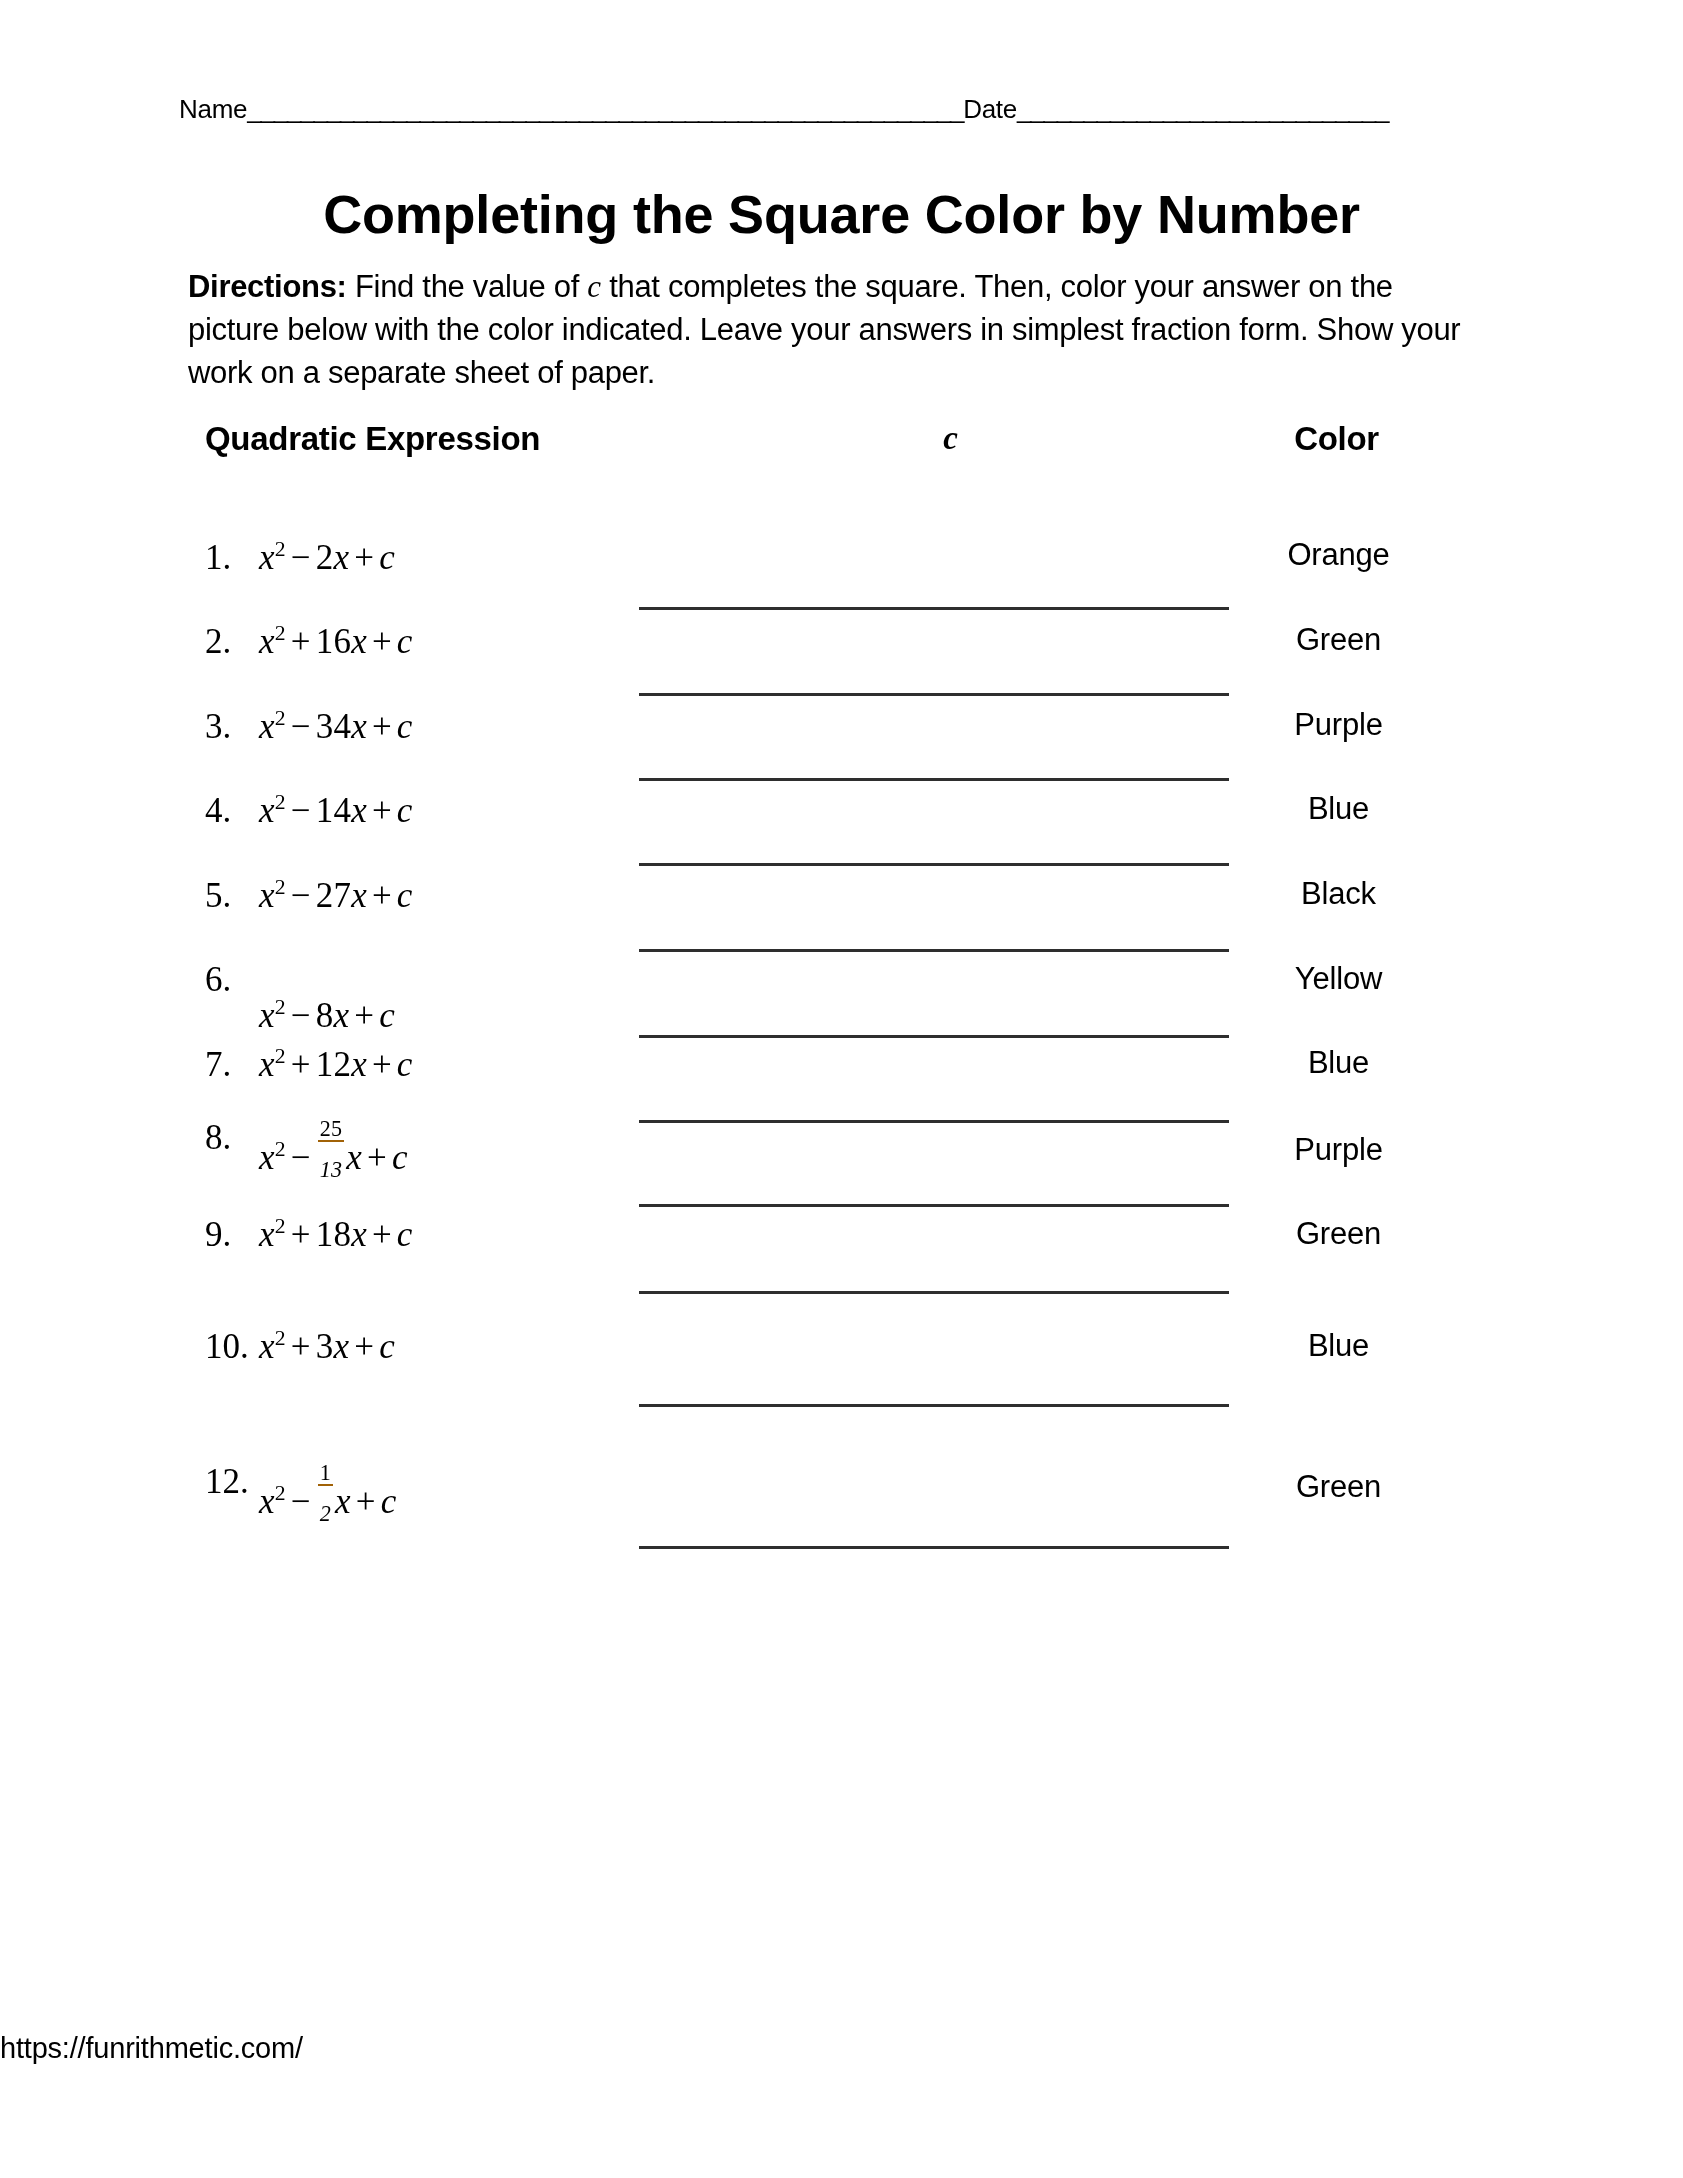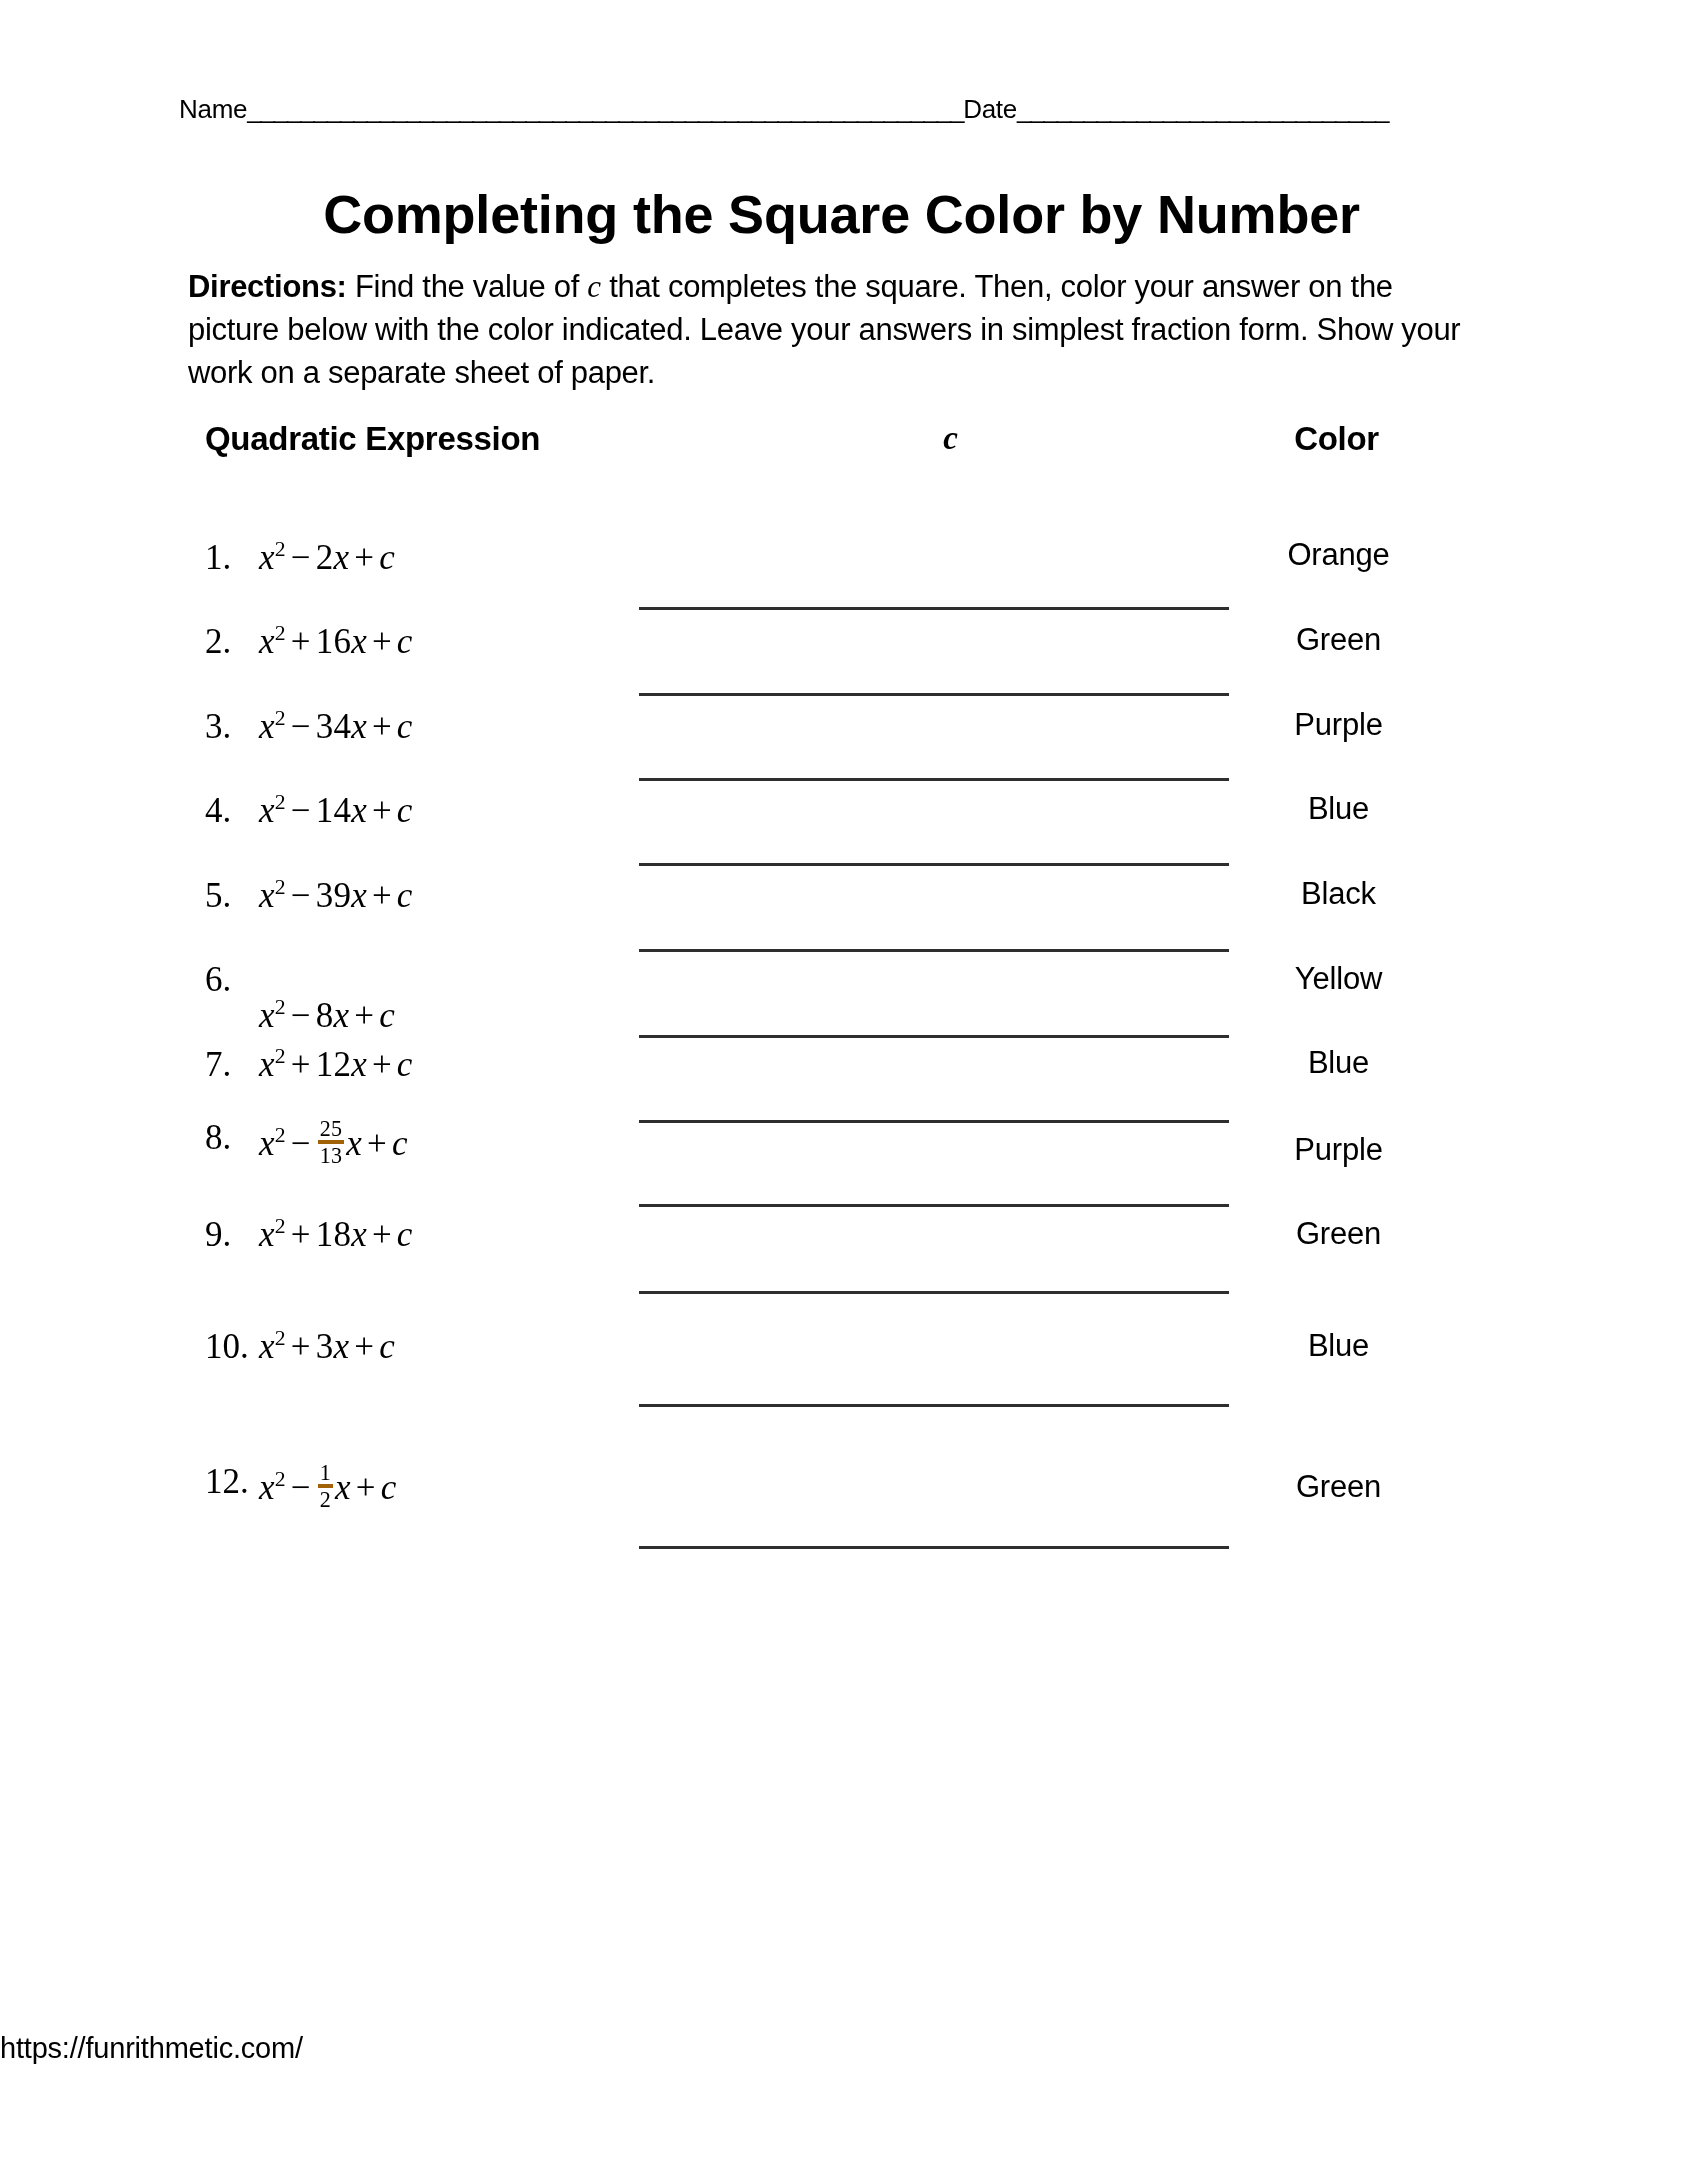--- a/index.html
+++ b/index.html
@@ -134,21 +134,21 @@
     vertical-align: -0.42em;
     text-align: center;
     font-style: normal;
     font-size: 0.63em;
     line-height: 1.05;
     margin: 0 2px;
     position: relative;
     top: -0.06em;
   }
   .frac .fnum { display: block; padding: 0 2px; }
-  .frac .fden { display: block; padding: 0 2px; border-top: 4px solid #a16207; }
+  .frac .fden { display: block; padding: 16px 2px; border-top: 2px solid #a16207; font-style: italic; }
 
   
   .answer-line {
     position: absolute;
     left: 639px;
     width: 590px;
     height: 0;
     border-bottom: 3px solid #2e2e2e;
   }
 
@@ -215,21 +215,21 @@
         <div class="color-label" style="top: 707px; left: 1242px;">Purple</div>
       </div>
       <div class="row" style="top: 0px;">
         <div class="q-num" style="top: 791px; left: 205px;">4.</div>
         <div class="q-expr" style="top: 791px; left: 259px;">x<sup>2</sup><span class="op">−</span><span class="num">14</span>x<span class="op">+</span>c</div>
         <div class="answer-line" style="top: 863px; left: 639px; width: 590px;"></div>
         <div class="color-label" style="top: 791px; left: 1242px;">Blue</div>
       </div>
       <div class="row" style="top: 0px;">
         <div class="q-num" style="top: 876px; left: 205px;">5.</div>
-        <div class="q-expr" style="top: 876px; left: 259px;">x<sup>2</sup><span class="op">−</span><span class="num">39</span>x<span class="op">+</span>c</div>
+        <div class="q-expr" style="top: 876px; left: 259px;">x<sup>2</sup><span class="op">−</span><span class="num">27</span>x<span class="op">+</span>c</div>
         <div class="answer-line" style="top: 949px; left: 639px; width: 590px;"></div>
         <div class="color-label" style="top: 876px; left: 1242px;">Black</div>
       </div>
       <div class="row" style="top: 0px;">
         <div class="q-num" style="top: 960px; left: 205px;">6.</div>
         <div class="q-expr" style="top: 996px; left: 259px;">x<sup>2</sup><span class="op">−</span><span class="num">8</span>x<span class="op">+</span>c</div>
         <div class="answer-line" style="top: 1035px; left: 639px; width: 590px;"></div>
         <div class="color-label" style="top: 961px; left: 1242px;">Yellow</div>
       </div>
       <div class="row" style="top: 0px;">

